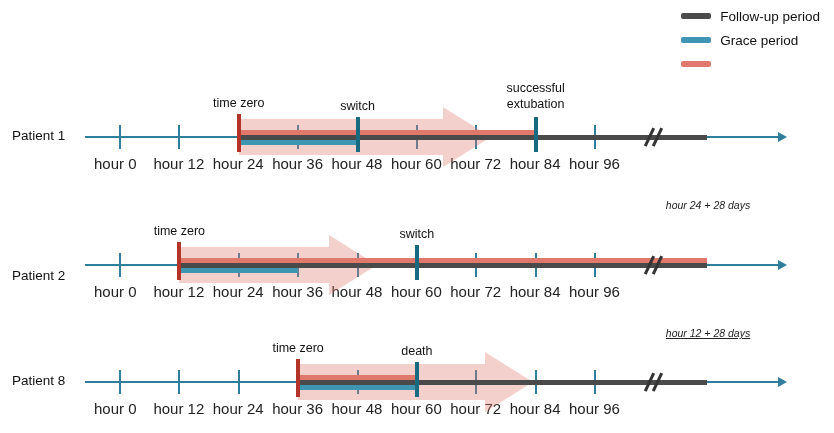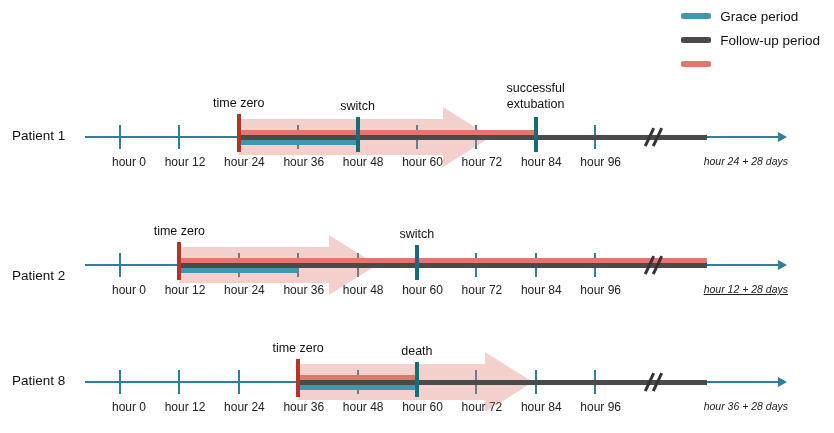--- a/index.html
+++ b/index.html
@@ -5,37 +5,37 @@
   * { box-sizing: border-box; }
   html,body { margin:0; padding:0; background:#ffffff; }
   body { font-family:"Liberation Sans", sans-serif; }
   .figure { position:relative; width:834px; height:433px; background:#ffffff; overflow:hidden; }
   .abs { position:absolute; }
   .legend { position:absolute; top:8px; right:14px; display:flex; flex-direction:column; gap:8px; z-index:10; }
   .legend-row { display:flex; align-items:center; gap:9px; height:16px; }
   .swatch { width:30px; height:6px; border-radius:2px; display:inline-block; }
   .legend-label { font-size:13.5px; color:#111; }
   .patient-label { font-size:13.5px; color:#111; white-space:nowrap; }
-  .hour-label { font-size:12px; color:#222; text-align:right; }
+  .hour-label { font-size:15px; color:#222; text-align:left; }
   .event-label { font-size:12.5px; color:#111; text-align:center; line-height:1.25; }
-  .end-label { font-size:10.5px; font-style:italic; color:#222; text-align:right; white-space:nowrap; }
+  .end-label { font-size:10.5px; font-style:italic; color:#222; text-align:center; white-space:nowrap;margin-top:44px; }
 </style>
 </head>
 <body>
 
 <div class="figure" id="fig">
 
   <div class="legend">
     <div class="legend-row">
+      <span class="swatch" style="background: rgb(74, 74, 74);"></span>
+      <span class="legend-label">Follow-up period</span>
+    </div>
+    <div class="legend-row">
       <span class="swatch" style="background: rgb(62, 150, 179);"></span>
       <span class="legend-label">Grace period</span>
-    </div>
-    <div class="legend-row">
-      <span class="swatch" style="background: rgb(74, 74, 74);"></span>
-      <span class="legend-label">Follow-up period</span>
     </div>
     <div class="legend-row">
       <span class="swatch" style="background: rgb(224, 121, 107);"></span>
     </div>
   </div>
 
 <div class="abs" style="left: 0px; top: 0px; width: 0px; height: 0px;">
       <div class="abs patient-label" style="left: 12px; top: 128px; width: 66px;">Patient 1</div>
       <div class="abs" style="left: 85px; top: 136px; width: 693px; height: 1.6px; background: rgb(47, 126, 157); z-index: 1;"></div>
       <div class="abs" style="left: 778px; top: 132px; width: 0px; height: 0px; border-top: 5px solid transparent; border-bottom: 5px solid transparent; border-left: 9px solid rgb(47, 126, 157); z-index: 1;"></div>

